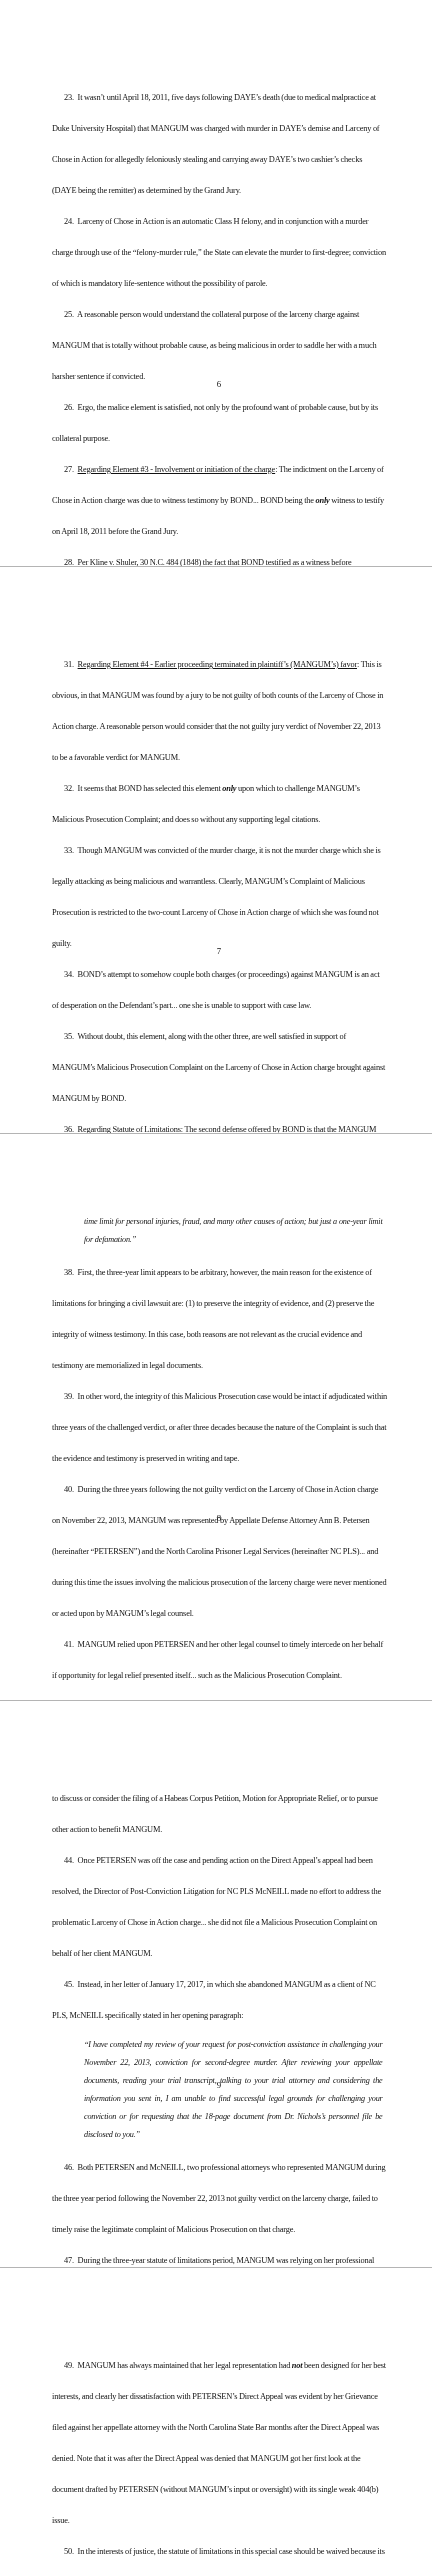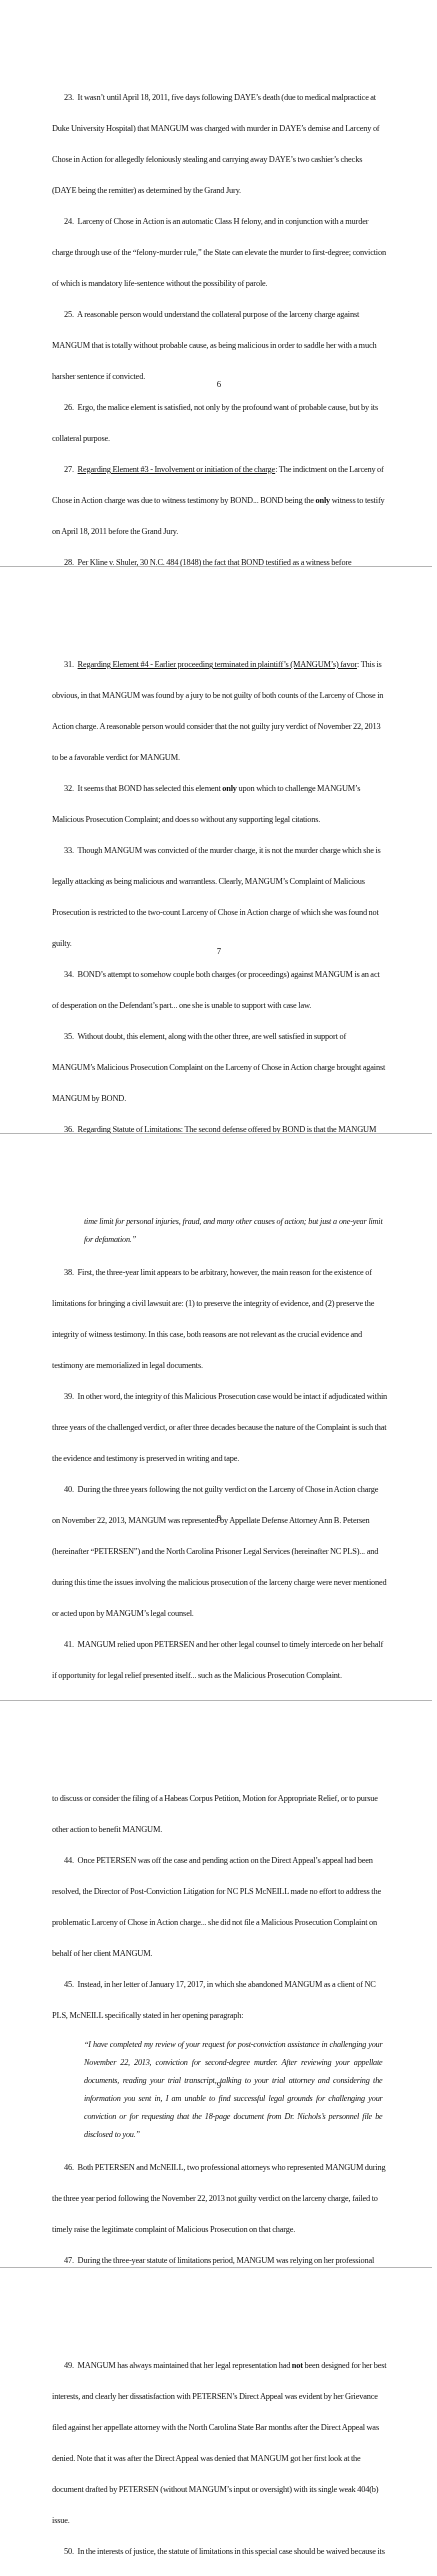--- a/index.html
+++ b/index.html
@@ -23,21 +23,21 @@
     line-height: 31px;
     margin: 0;
     letter-spacing: -0.2px;
     word-spacing: -0.3px;
     transform: scaleX(0.93);
     transform-origin: left top;
     width: 361px;
   }
   .para .num { display: inline-block; margin-left: 13px; margin-right: 2.1px; }
   .u { text-decoration: underline; }
-  .bi { font-weight: bold; }
+  .bi { font-weight: bold; font-style: italic; }
   .quote {
     font-style: italic;
     font-size: 8.8px;
     line-height: 18px;
     margin: 4.1px 0 4.1px 32px;
     width: 299px;
     text-align: justify;
     letter-spacing: -0.2px;
     transform: scaleX(0.93);
     transform-origin: left top;

